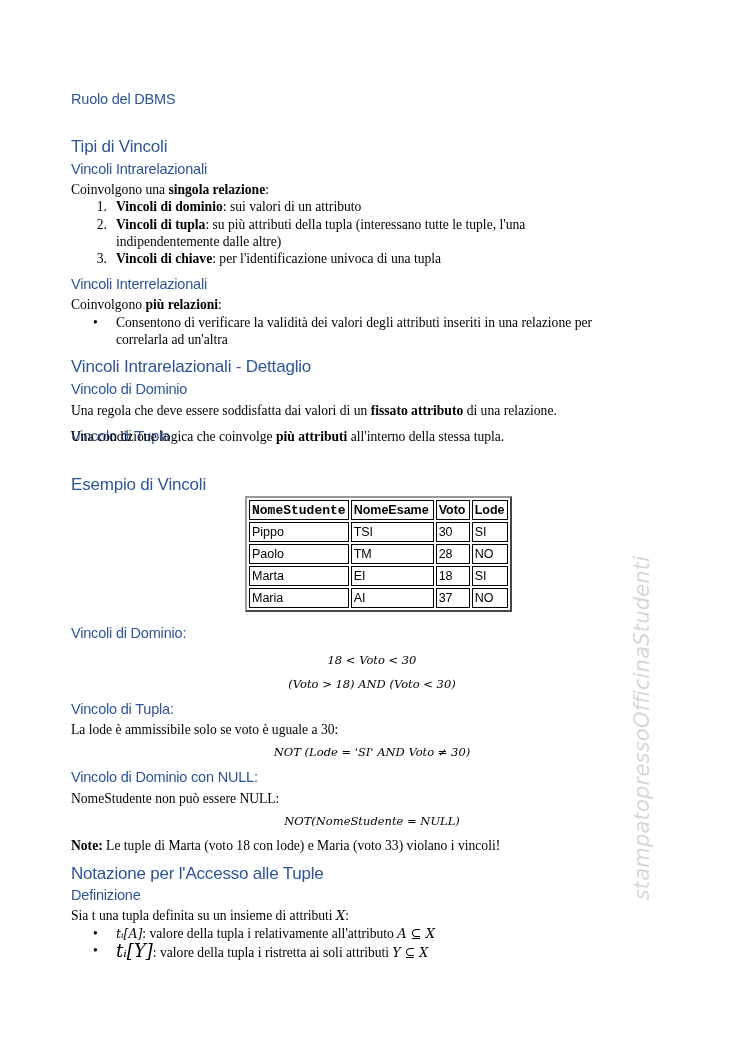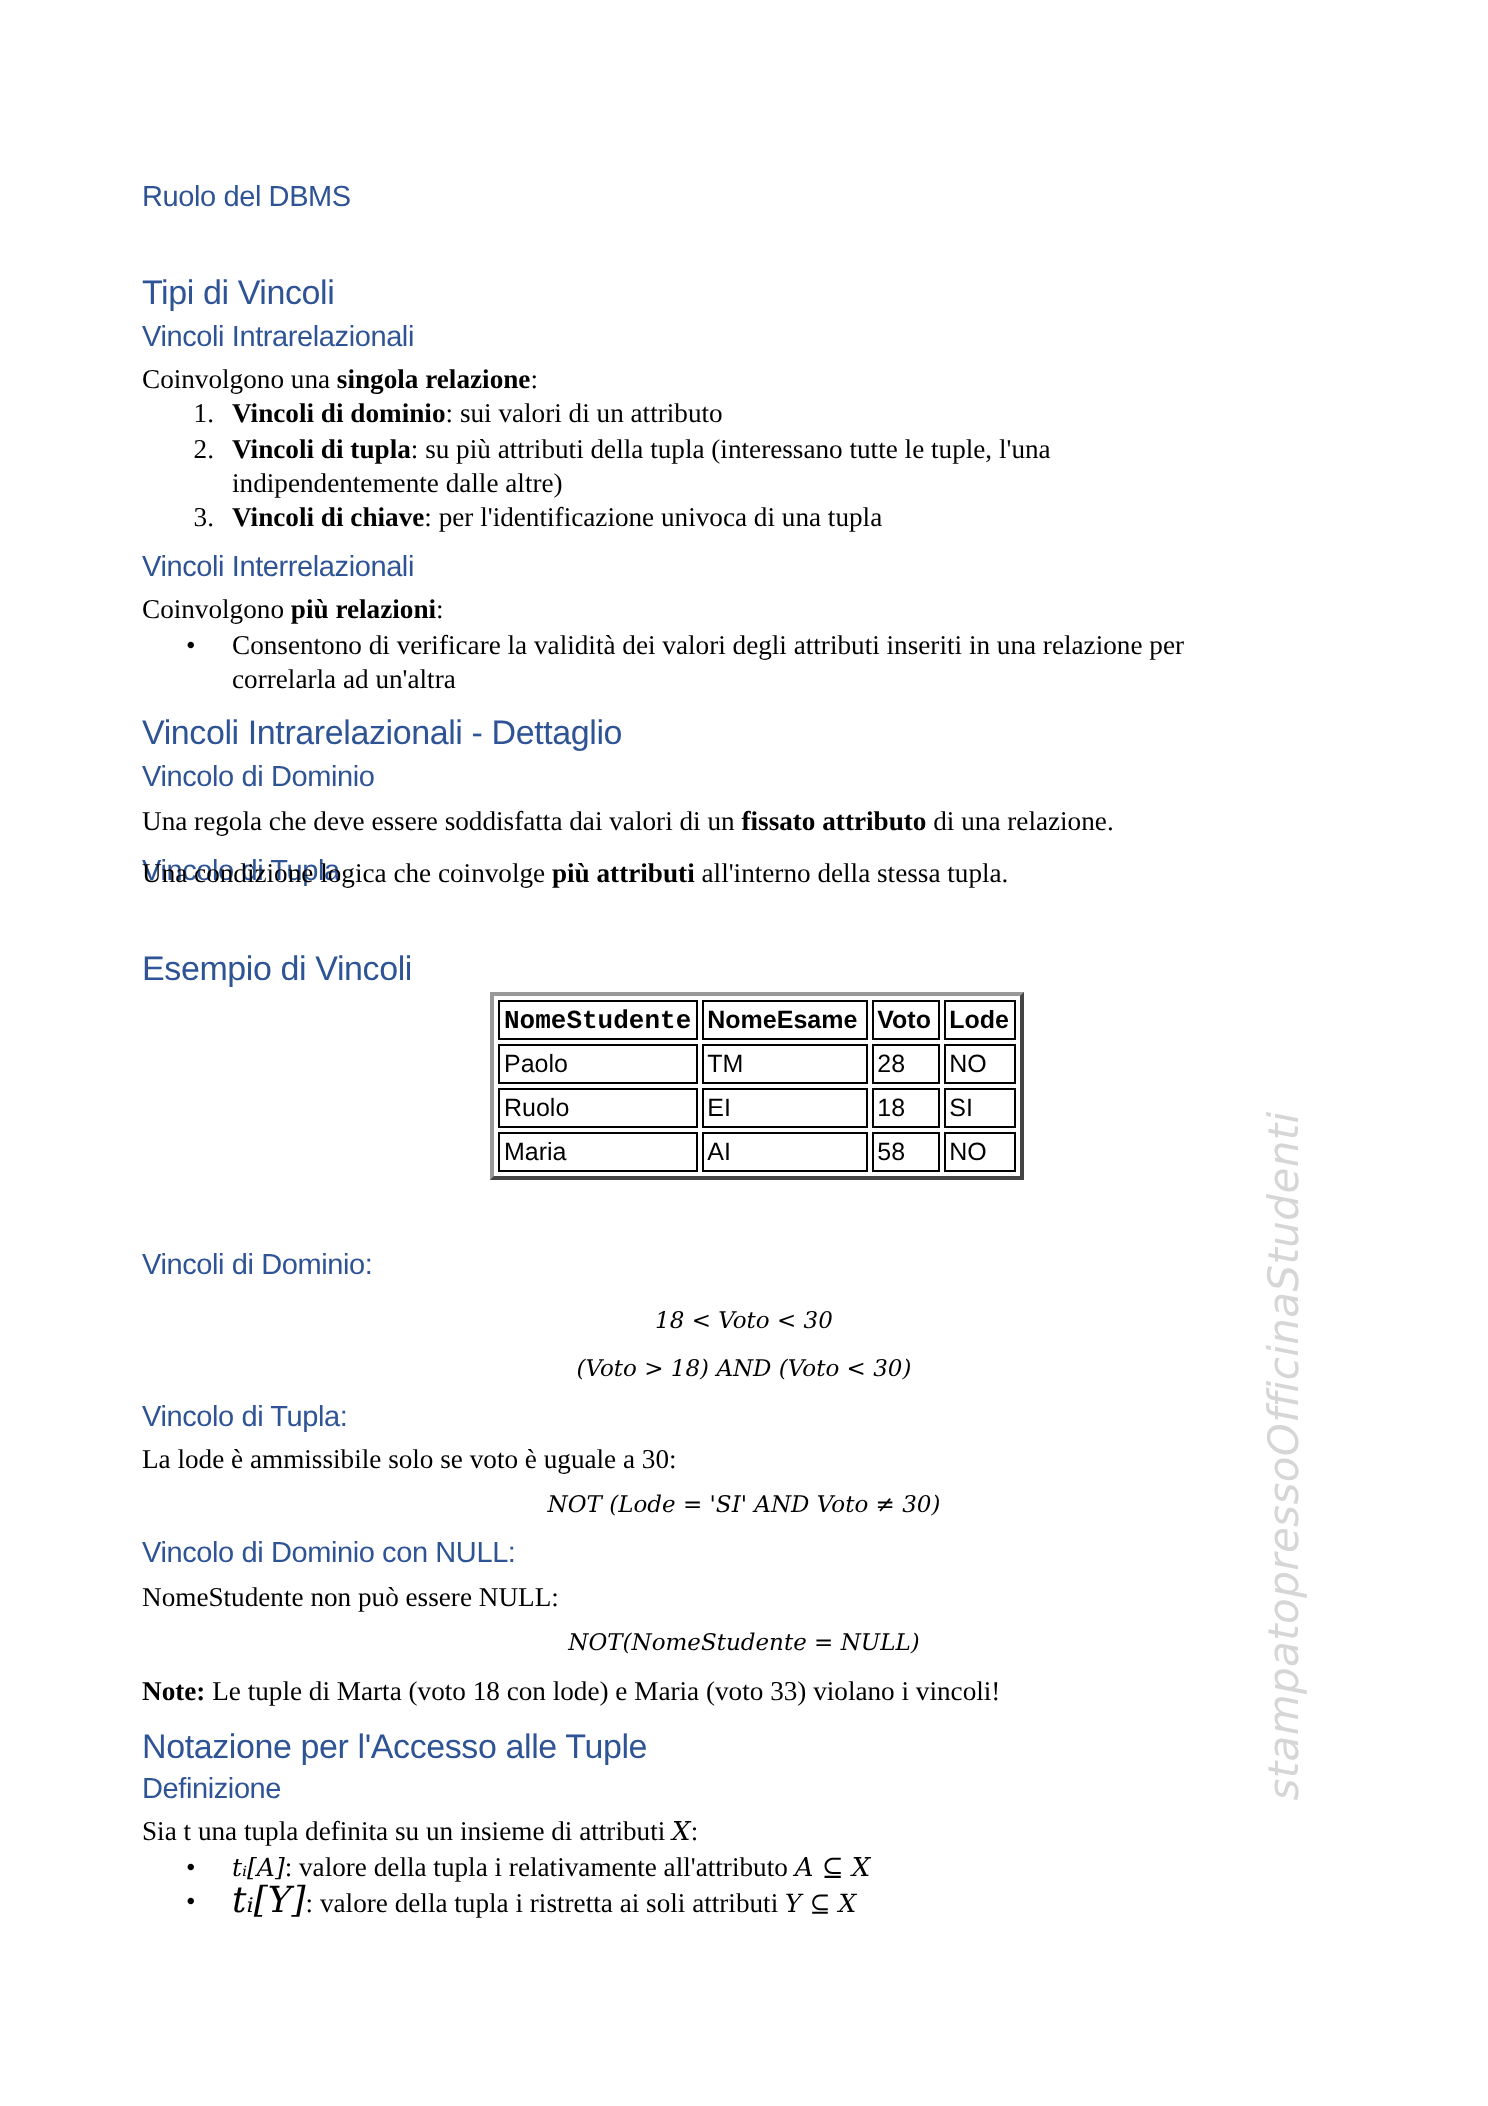--- a/index.html
+++ b/index.html
@@ -83,35 +83,41 @@
     <thead>
       <tr>
         <th class="serif col1">NomeStudente</th>
         <th class="col2">NomeEsame</th>
         <th class="col3">Voto</th>
         <th class="col4">Lode</th>
       </tr>
     </thead>
     <tbody>
       <tr>
+        <td>Pippo</td>
+        <td>TSI</td>
+        <td>30</td>
+        <td>SI</td>
+      </tr>
+      <tr>
         <td>Paolo</td>
         <td>TM</td>
         <td>28</td>
         <td>NO</td>
       </tr>
       <tr>
-        <td>Ruolo</td>
+        <td>Marta</td>
         <td>EI</td>
         <td>18</td>
         <td>SI</td>
       </tr>
       <tr>
         <td>Maria</td>
         <td>AI</td>
-        <td>58</td>
+        <td>37</td>
         <td>NO</td>
       </tr>
     </tbody>
   </table>
 
   <div class="abs h2" style="left:71px; top:625px;">Vincoli di Dominio:</div>
   <div class="center math" style="top:653px;">18 &lt; Voto &lt; 30</div>
   <div class="center math" style="top:677px;">(Voto &gt; 18) AND (Voto &lt; 30)</div>
 
   <div class="abs h2" style="left:71px; top:701px;">Vincolo di Tupla:</div>

